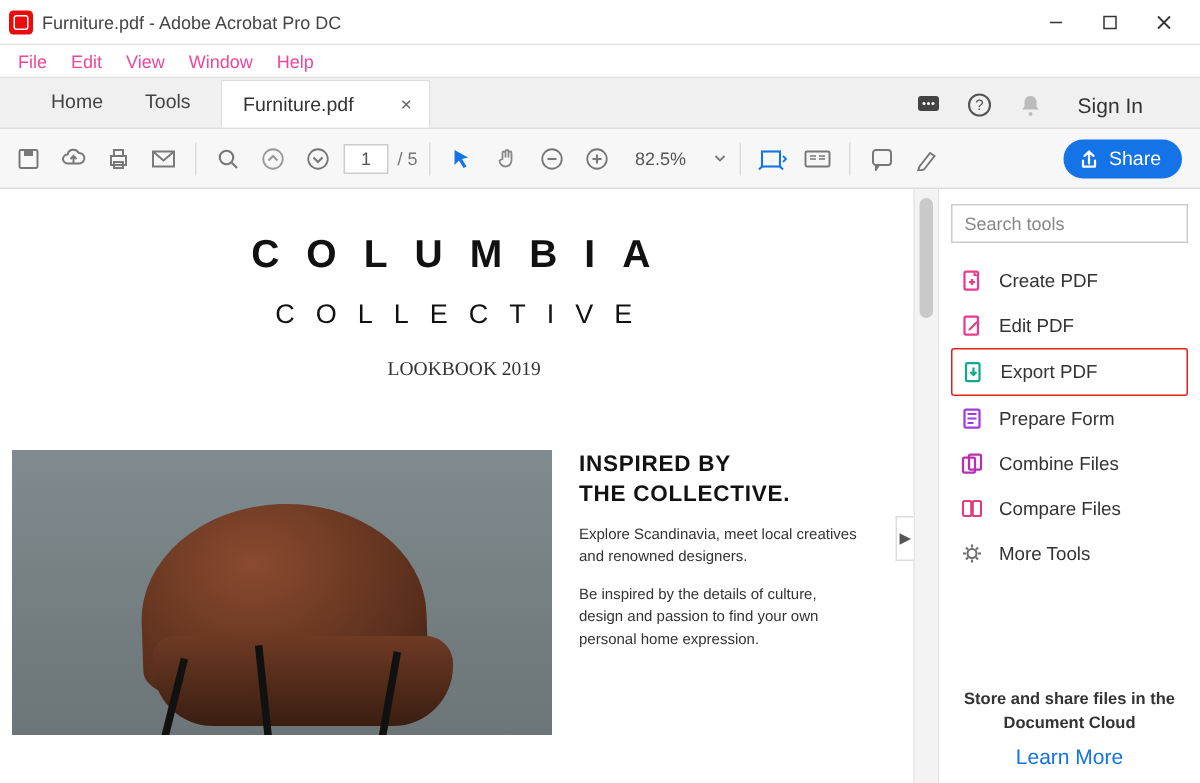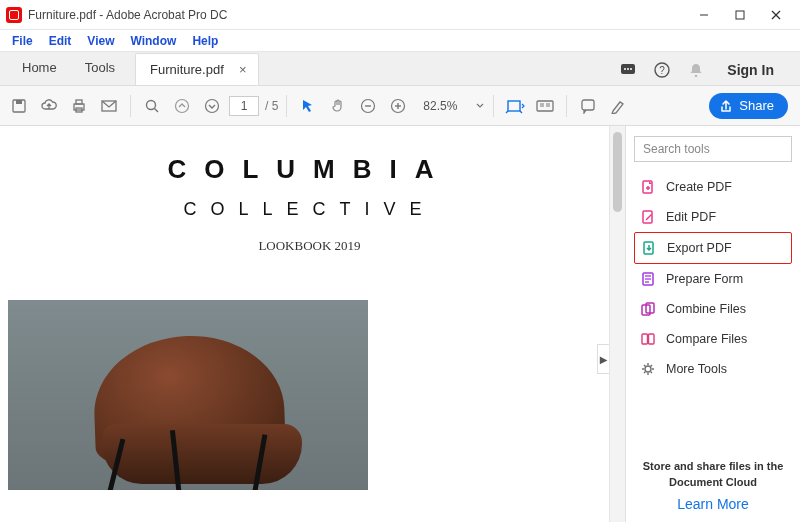--- a/index.html
+++ b/index.html
@@ -4,29 +4,29 @@
 <style>
 * { margin:0; padding:0; box-sizing:border-box; font-family:"Segoe UI",Arial,sans-serif; }
 body { width:800px; height:522px; overflow:hidden; background:#fff; font-size:12px; color:#333; }
 .titlebar { height:30px; display:flex; align-items:center; padding:0 6px; border-bottom:1px solid #e5e5e5; }
 .titlebar .app-icon { width:16px; height:16px; border-radius:3px; background:#ea0b0b; margin-right:6px; position:relative; }
 .titlebar .app-icon::after { content:""; position:absolute; inset:3px; border:1.5px solid #fff; border-radius:2px; }
 .titlebar .title { flex:0 0 auto; font-size:12px; color:#444; }
 .titlebar .spacer { flex:1; }
 .win-btn { width:36px; height:28px; display:flex; align-items:center; justify-content:center; color:#333; }
 .menubar { height:22px; display:flex; align-items:center; gap:4px; padding:0 6px; border-bottom:1px solid #e5e5e5; }
-.menubar .mi { padding:2px 6px; font-size:12px; color:#1d4ed8;font-weight:bold; }
-.tabbar { height:34px; display:flex; align-items:flex-end; background:#f0f0f0; padding:0 8px; gap:0; border-bottom:1px solid #ddd; }
+.menubar .mi { padding:2px 6px; font-size:12px; color:#ec4899; }
+.tabbar { height:34px; display:flex; align-items:flex-end; background:#f0f0f0; padding:0 20px; gap:0; border-bottom:1px solid #ddd; }
 .home-tab, .tools-tab { padding:8px 14px 10px; font-size:13px; color:#444; }
-.doc-tab { background:#fff; border:1px solid #ddd; border-bottom:none; border-radius:2px 2px 0 0; padding:8px 8px 8px 14px; margin-left:6px; display:flex; align-items:center; gap:12px; font-size:13px; }
+.doc-tab { background:#fff; border:1px solid #ddd; border-bottom:none; border-radius:2px 2px 0 0; padding:8px 8px 8px 14px; margin-left:6px; display:flex; align-items:center; gap:28px; font-size:13px; }
 .doc-tab .close { width:14px; text-align:center; color:#666; }
 .tabbar .flex { flex:1; }
 .tabright { display:flex; align-items:center; gap:16px; padding:0 12px 6px 0; }
 .tabright .icon { color:#555; }
-.signin { font-size:14px; font-weight:700; color:#333; padding:0 6px; }
+.signin { font-size:14px; font-weight:400; color:#333; padding:0 6px; }
 .toolbar { height:40px; display:flex; align-items:center; background:#f7f7f7; border-bottom:1px solid #ddd; padding:0 6px; gap:4px; }
 .tb { width:26px; height:26px; display:flex; align-items:center; justify-content:center; color:#555; }
 .sep { width:1px; height:22px; background:#ddd; margin:0 4px; }
 .pagebox { display:flex; align-items:center; gap:6px; }
 .pagebox input { width:30px; height:20px; border:1px solid #ccc; text-align:center; font-size:12px; color:#555; background:#fff; }
 .pagetotal { color:#777; }
 .zoombox { display:flex; align-items:center; gap:18px; }
 .zoombox .zval { border:none; background:transparent; width:42px; text-align:right; font-size:12px; color:#555; }
 .tb.blue { color:#1473e6; }
 .share-btn { margin-left:auto; margin-right:6px; background:#1473e6; color:#fff; border:none; border-radius:14px; height:26px; padding:0 14px 0 10px; display:flex; align-items:center; gap:6px; font-size:13px; }
@@ -248,20 +248,25 @@
       <div class="heading2">COLLECTIVE</div>
       <div class="lookbook">LOOKBOOK 2019</div>
       <div class="lower">
         <div class="photo">
           <div class="chair-back"></div>
           <div class="chair-seat"></div>
           <div class="leg l1"></div>
             <div class="leg l2"></div>
             <div class="leg l3"></div>
         </div>
+        <div class="copy">
+          <h3><span>INSPIRED BY</span><br><span>THE COLLECTIVE.</span></h3>
+          <p>Explore Scandinavia, meet local creatives and renowned designers.</p>
+          <p>Be inspired by the details of culture, design and passion to find your own personal home expression.</p>
+        </div>
       </div>
     </div>
     <div class="vscroll">
         <div class="thumb"></div>
       </div>
     <div class="arrowtab">▶</div>
   </div>
 
   <div class="rightpane">
     <div class="searchtools">

